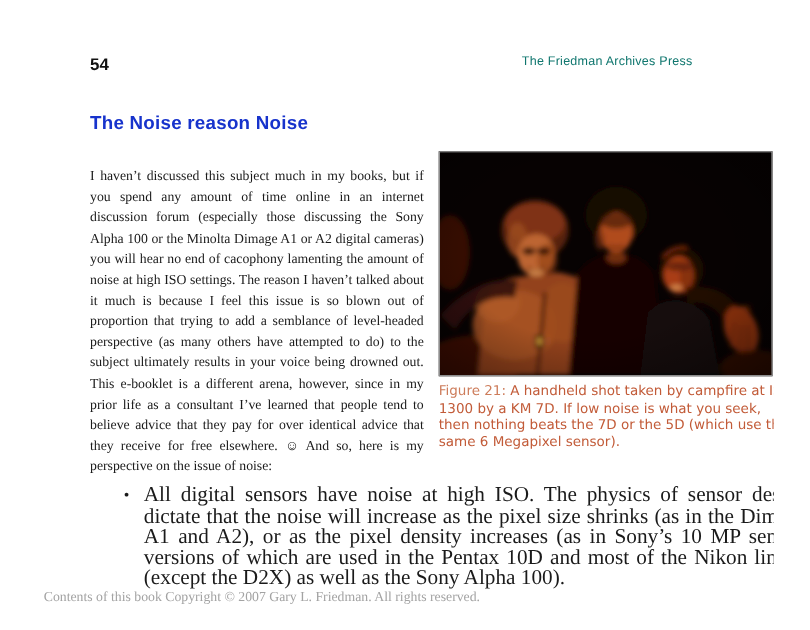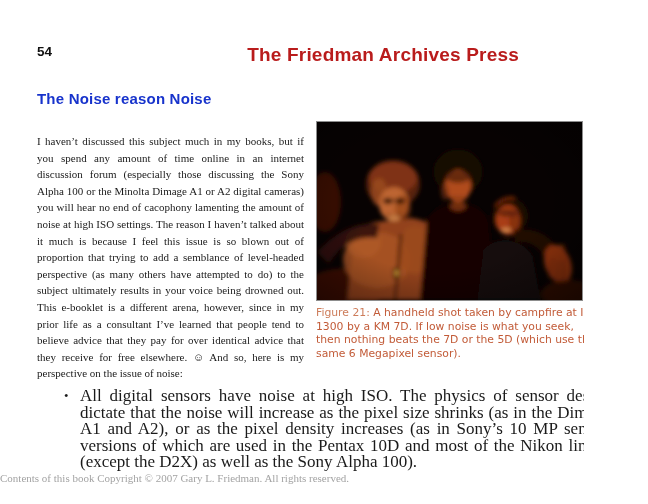--- a/index.html
+++ b/index.html
@@ -3,30 +3,31 @@
 <meta charset="utf-8">
 <style>
   html,body{margin:0;padding:0;background:#ffffff;}
   .page{
     position:relative;
     width:584px;height:504px;
     background:#ffffff;
     font-family:"Liberation Serif", serif;
     color:#1a1a1a;
     overflow:hidden;
+    margin-left:35px;
   }
   .page-number{
     position:absolute;left:37px;top:44px;
     font-family:"Liberation Sans", sans-serif;
     font-weight:bold;font-size:13.5px;color:#111;
   }
   .header-title{
     position:absolute;right:65px;top:44px;
     font-family:"Liberation Sans", sans-serif;
-    font-weight:bold;font-size:19px;color:#b91c1c;
+    font-weight:normal;font-size:10px;color:#0f766e;
     letter-spacing:0.2px;
   }
   .section-title{
     position:absolute;left:37px;top:80px;
     font-family:"Liberation Sans", sans-serif;
     font-weight:bold;font-size:15px;
     color:#1733cc;
     letter-spacing:0.2px;
   }
   .body-paragraph{

